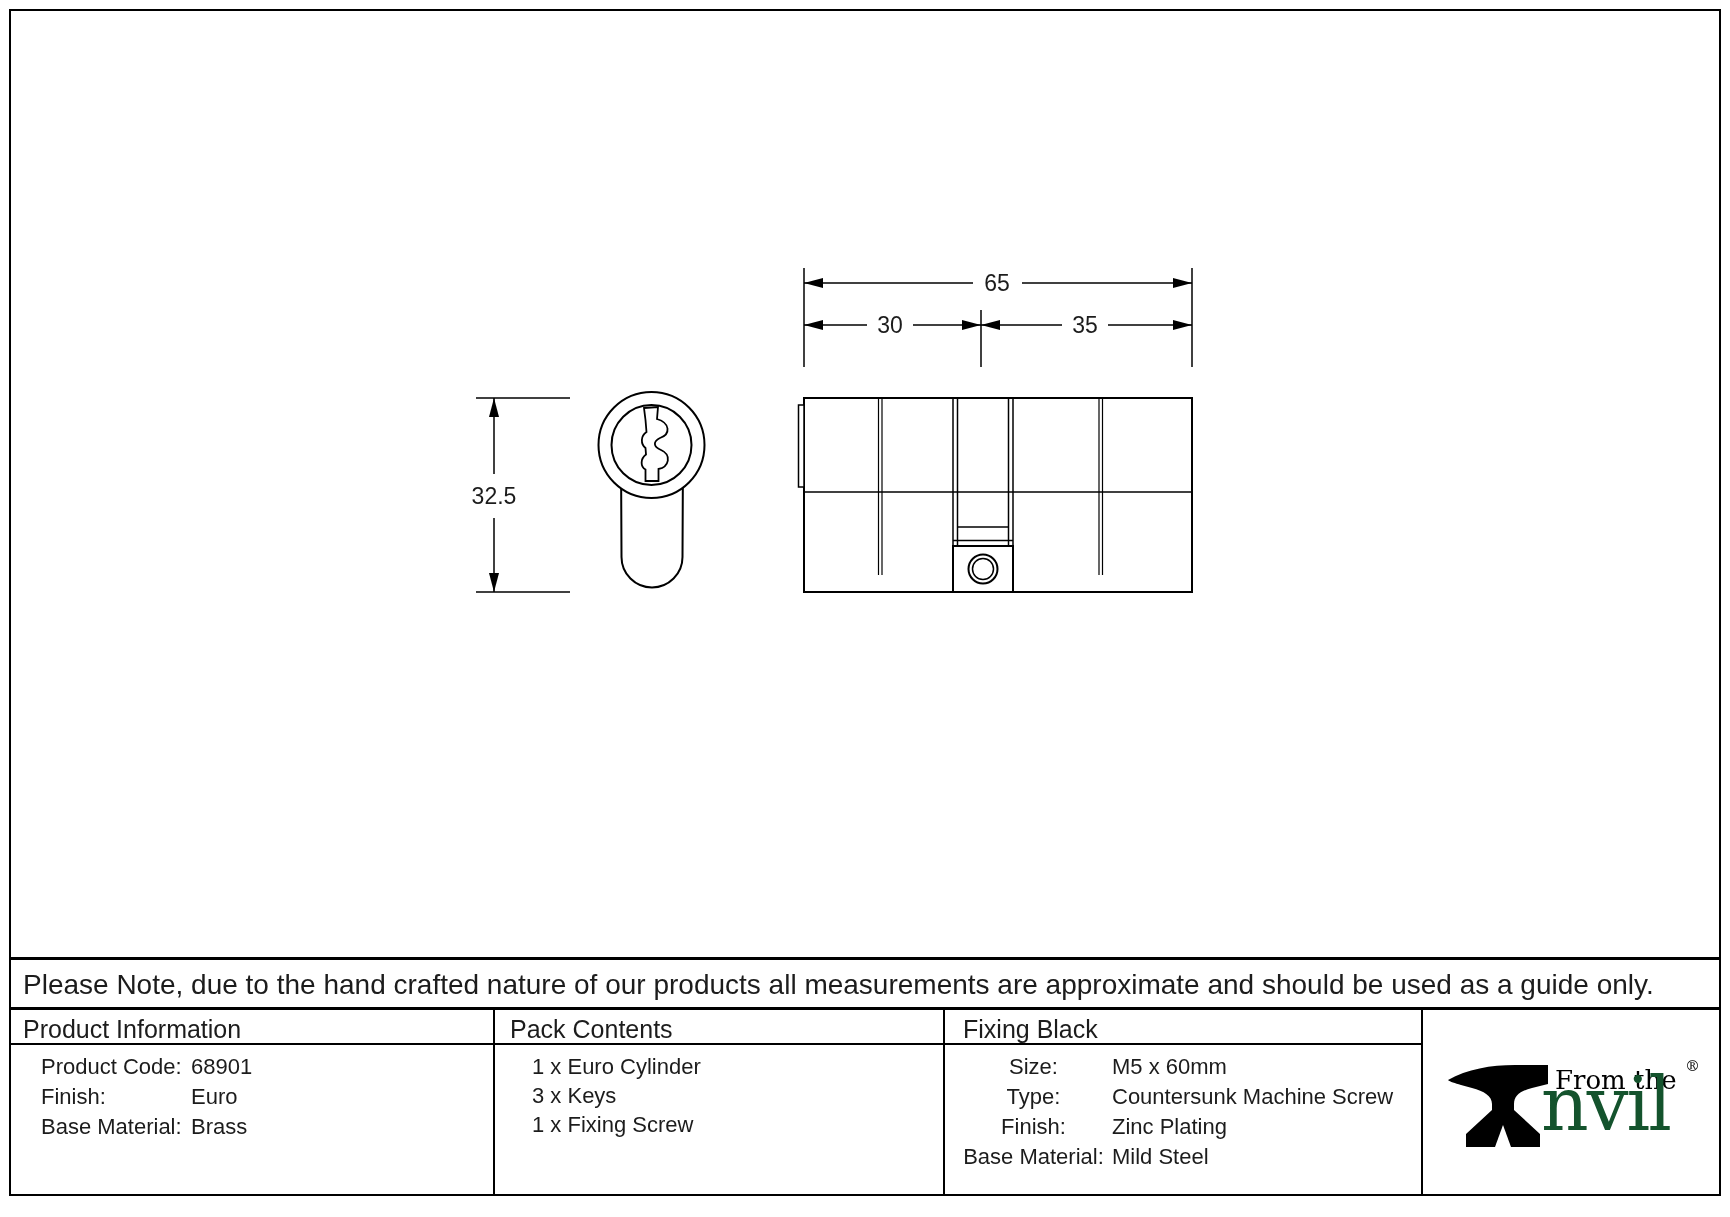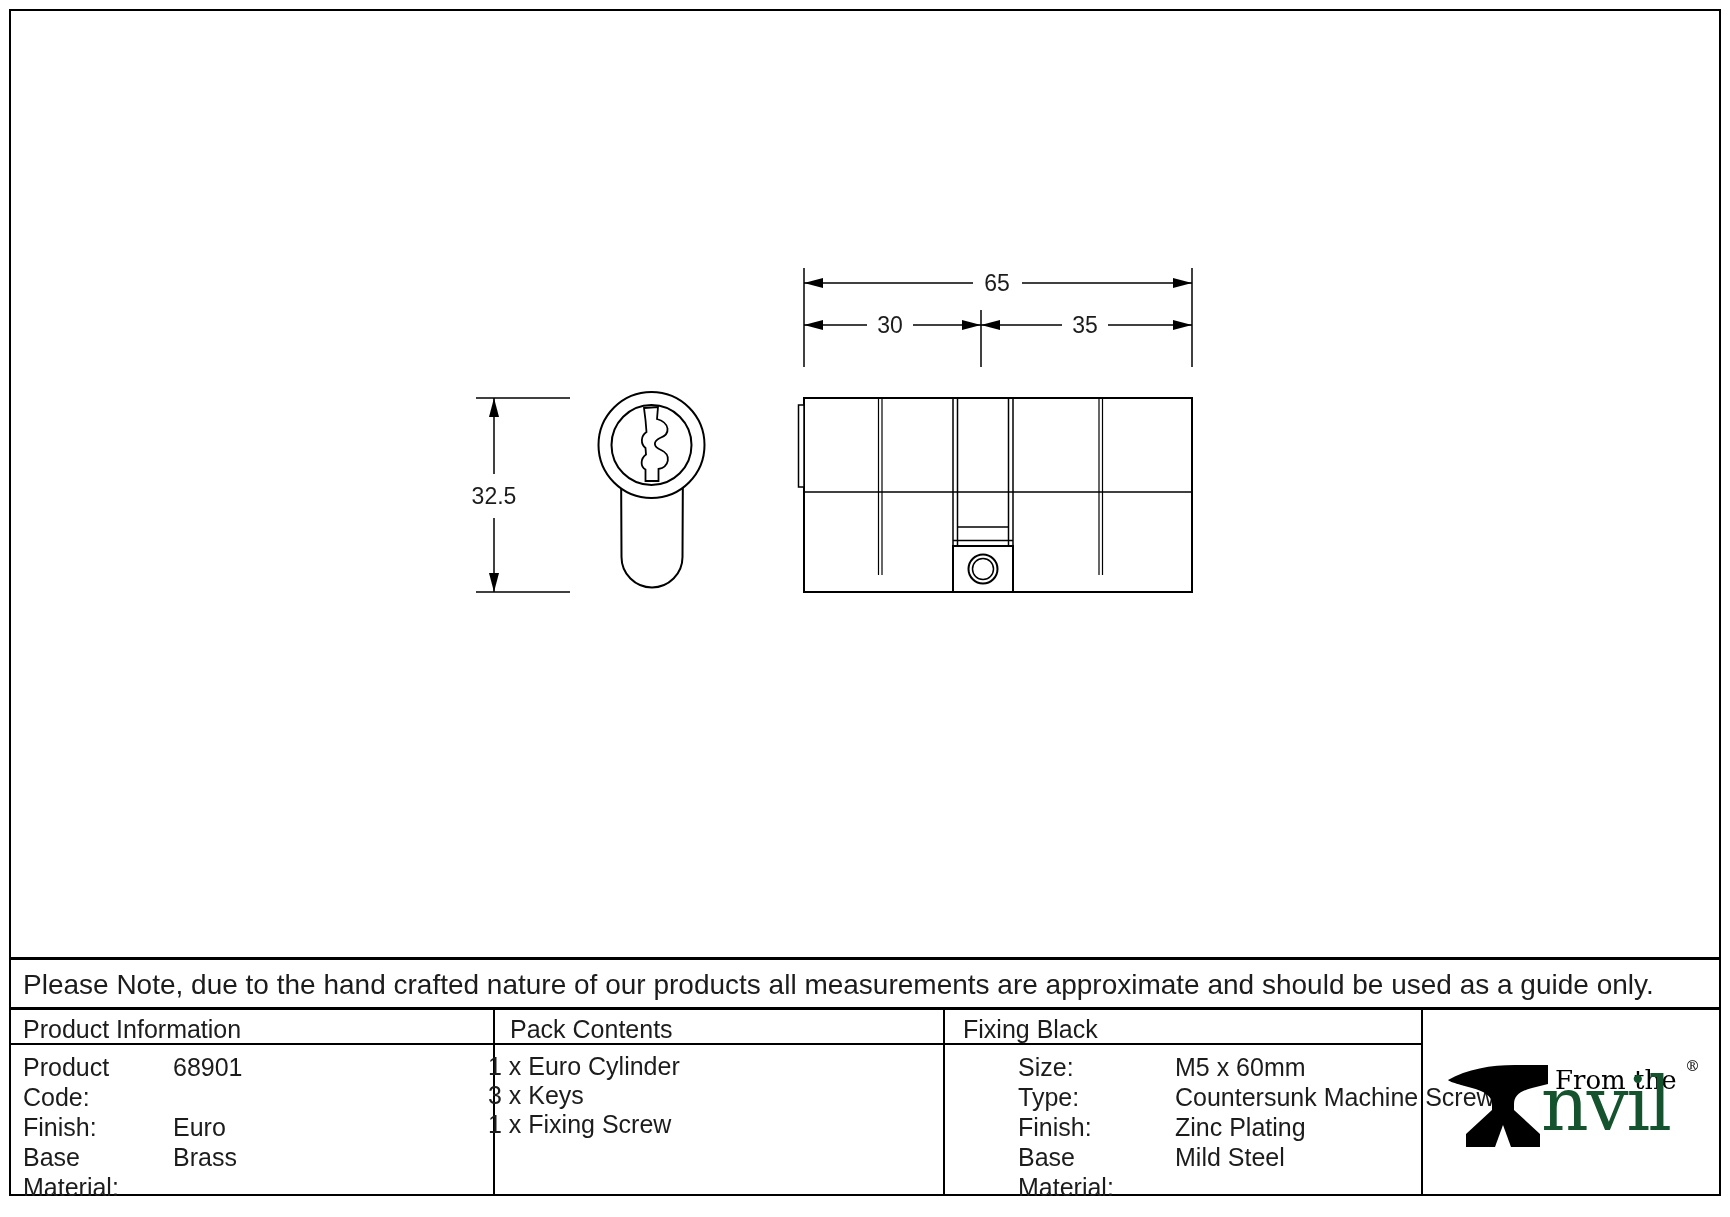--- a/index.html
+++ b/index.html
@@ -18,26 +18,26 @@
   #v-div-2{left:943px;}
   #v-div-3{left:1421px;}
   
   #note-text{left:23px;top:969px;font-size:28px;}
   
   .hdr{top:1015px;font-size:25px;}
   #hdr-product{left:23px;}
   #hdr-pack{left:510px;}
   #hdr-fixing{left:963px;}
   
-  .rows{font-size:25px;line-height:30px;}
+  .rows{font-size:22px;line-height:30px;margin-left:18px;}
   #col-product{left:23px;top:1052px;}
   #col-product .row{display:flex;}
   #col-product .lbl{width:150px;}
-  #col-pack{left:488px;top:1052px;line-height:29px;}
-  #col-fixing{left:1018px;top:1052px;}
+  #col-pack{left:514px;top:1052px;line-height:29px;}
+  #col-fixing{left:937px;top:1052px;text-align:center;}
   #col-fixing .row{display:flex;}
   #col-fixing .lbl{width:157px;}
   
   #drawing{left:0;top:0;}
   
   #logo-cell{left:1421px;top:1007px;width:320px;height:189px;}
   #anvil-icon{position:absolute;left:24px;top:56px;}
   #logo-from-the{position:absolute;left:134px;top:58px;font-family:"DejaVu Serif",serif;font-size:26px;color:#000;white-space:nowrap;}
   #logo-nvil{position:absolute;left:120px;top:60px;font-family:"DejaVu Serif",serif;font-size:74px;line-height:1;color:#14532d;letter-spacing:-2px;}
   #logo-reg{position:absolute;left:264px;top:50px;font-family:"DejaVu Serif",serif;font-size:15px;color:#000;}

